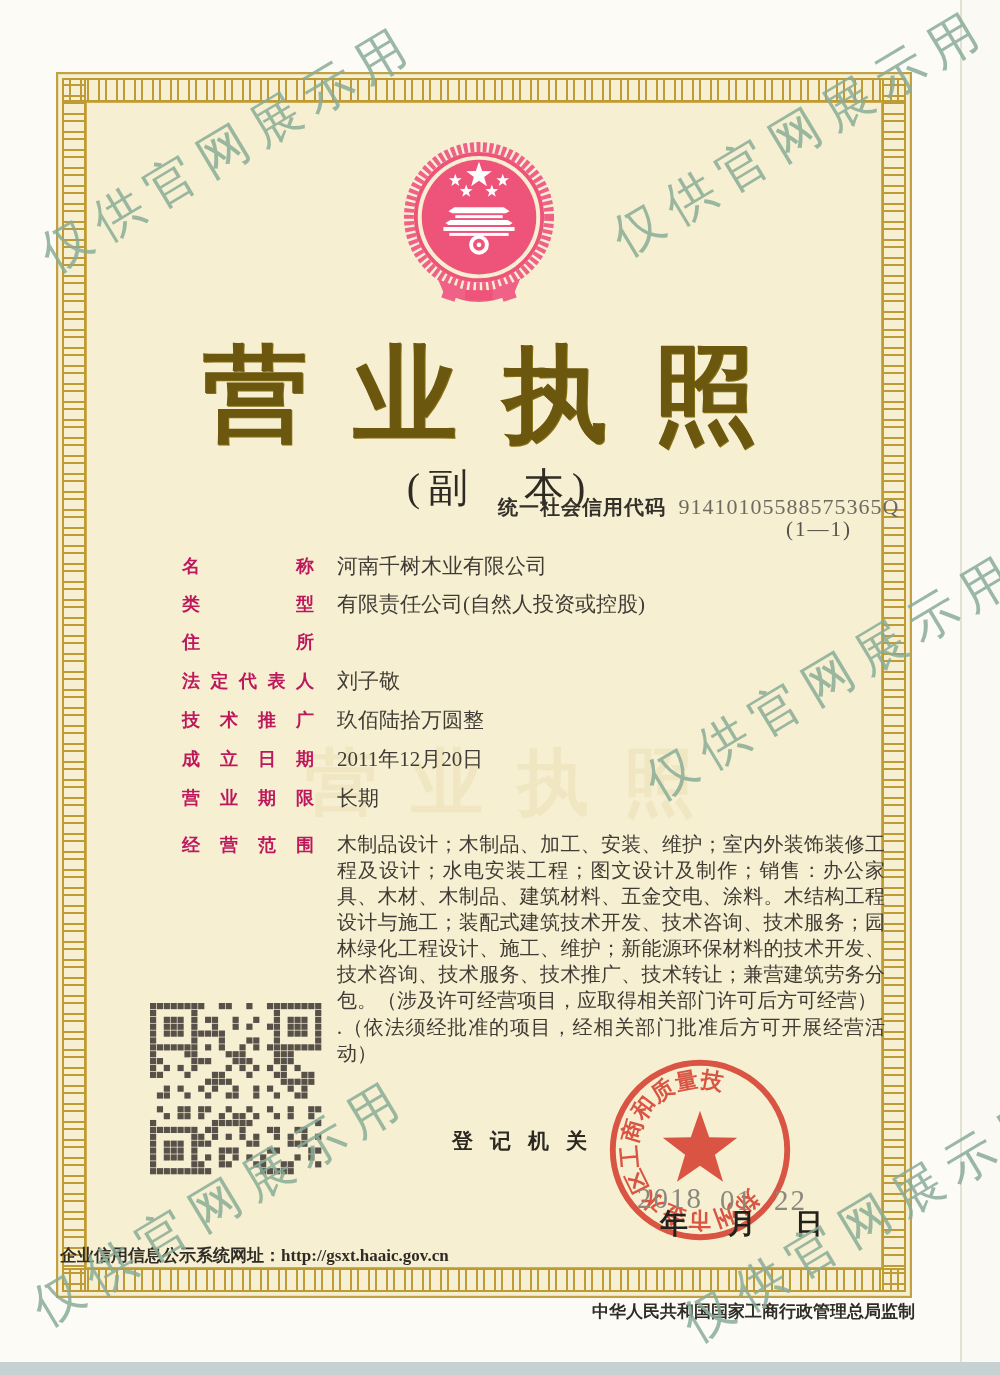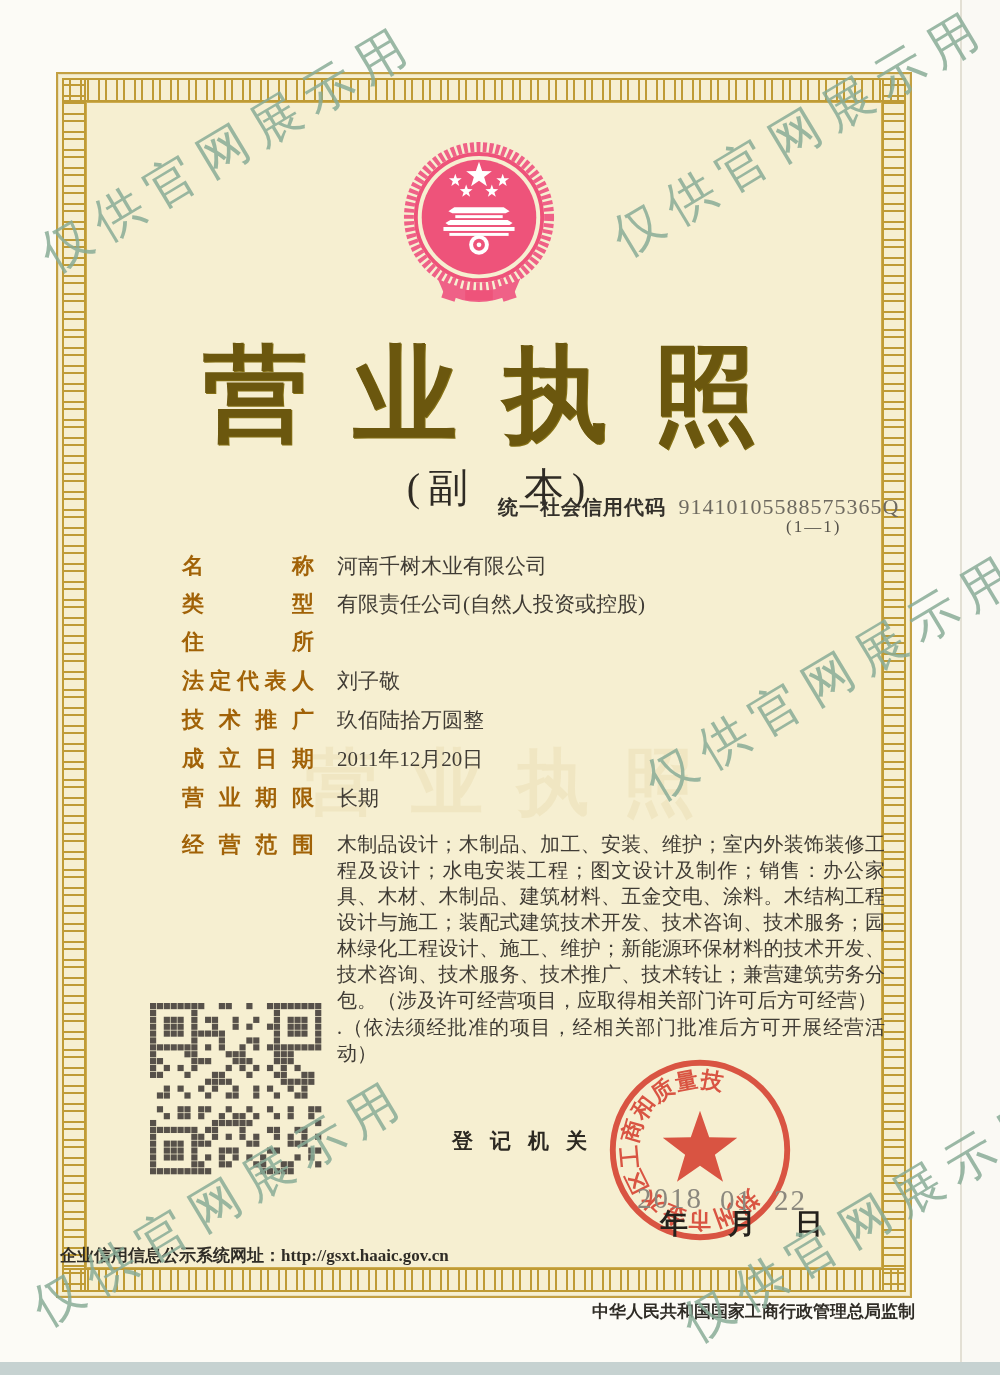--- a/index.html
+++ b/index.html
@@ -39,28 +39,28 @@
     text-shadow:1px 1px 0 #857015;
   }
   .doc-subtitle{
     left:0;right:0;top:460px;text-align:center;
     font-size:40px;color:#2f2b24;letter-spacing:8px;
     font-family:"Liberation Serif", serif;
   }
   .credit-row{left:498px;top:494px;white-space:nowrap;}
   .credit-label{font-size:20px;font-weight:bold;color:#33302a;letter-spacing:1px;}
   .credit-value{font-size:22px;color:#6e6a60;font-family:"Liberation Serif", serif;letter-spacing:1px;margin-left:8px;}
-  .page-number{left:786px;top:517px;font-size:17px;color:#55524a;font-family:"Liberation Serif", serif;letter-spacing:2px;}
+  .page-number{left:786px;top:517px;font-size:21px;color:#55524a;font-family:"Liberation Serif", serif;letter-spacing:2px;}
   
   .ghost-title{left:0;right:0;top:735px;text-align:center;font-size:72px;font-weight:bold;
     color:#b89434;opacity:.09;letter-spacing:34px;margin-right:-34px;}
   
   .field-row{position:absolute;left:182px;display:flex;align-items:flex-start;}
   .field-label{
-    width:132px;min-width:132px;font-size:22px;font-weight:bold;color:#a16207;
+    width:132px;min-width:132px;font-size:18px;font-weight:bold;color:#be185d;
     text-align:justify;text-align-last:justify;line-height:28px;
   }
   .field-value{
     margin-left:23px;font-size:21px;color:#403c35;line-height:28px;
     font-family:"Liberation Serif", serif;white-space:nowrap;
   }
   .field-value.wrap{white-space:normal;width:548px;line-height:26px;font-size:20px;text-align:justify;}
   .scope-note{margin-top:1px;}
   
   .qr{left:150px;top:1003px;width:172px;height:172px;}

